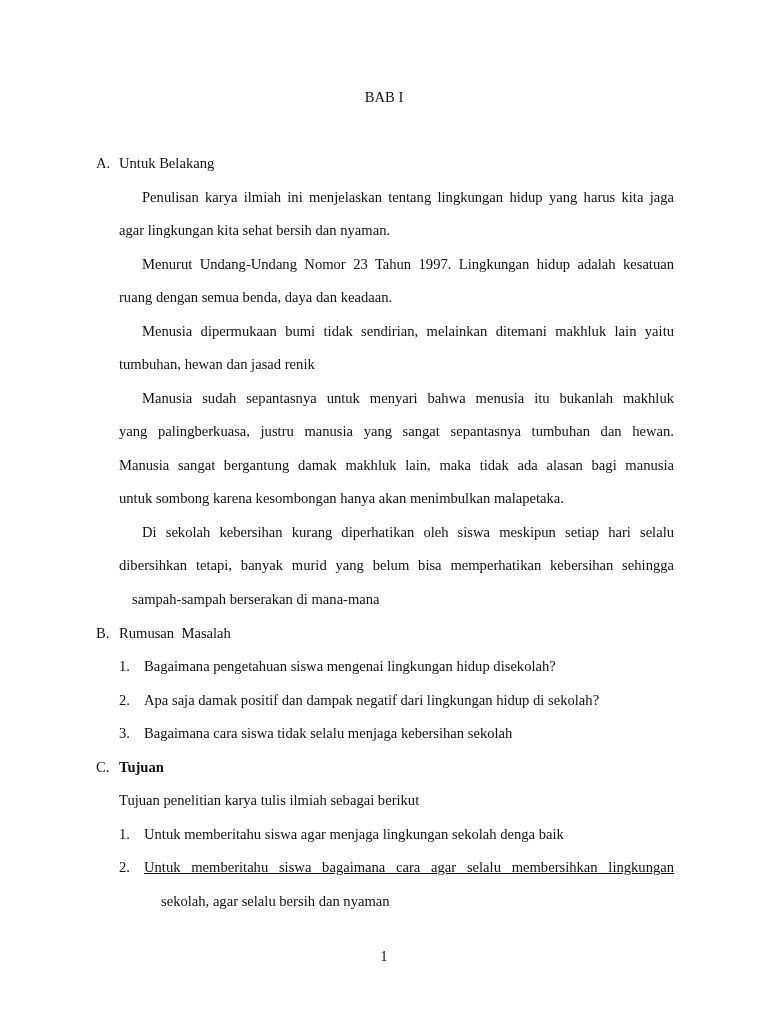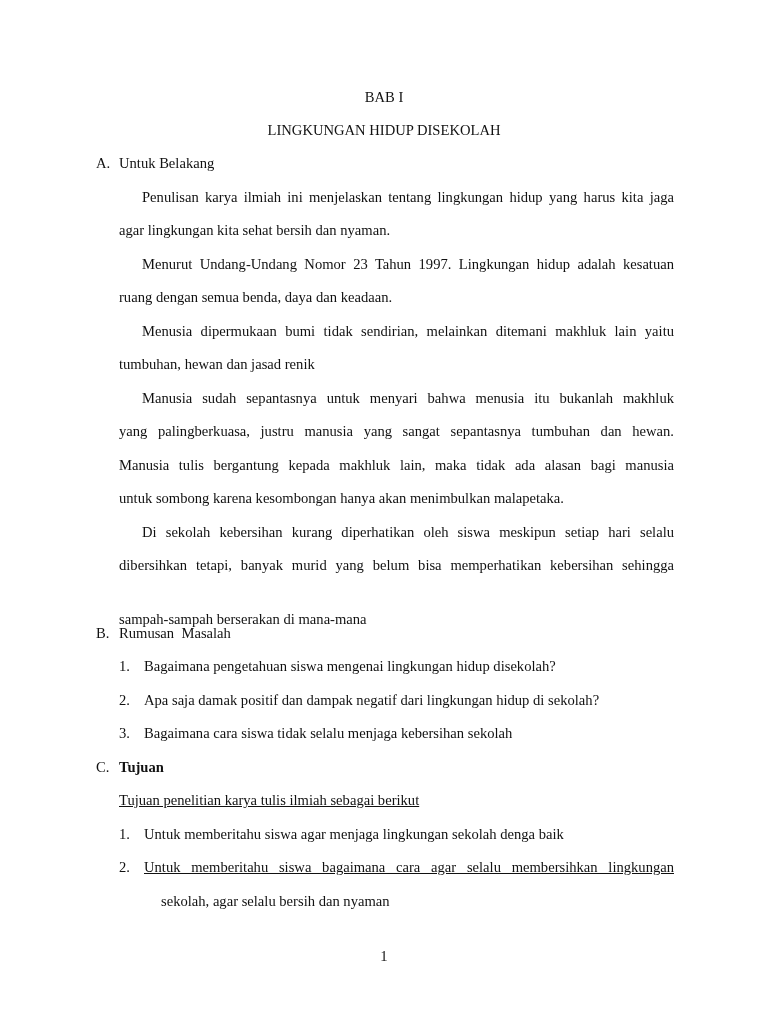--- a/index.html
+++ b/index.html
@@ -15,64 +15,63 @@
   .just { text-align: justify; text-align-last: justify; white-space: normal; }
   .letter { position: absolute; }
   .num { position: absolute; }
 </style>
 </head>
 <body>
 
 <div class="page">
 
   <div class="line center" style="top:88px;">BAB I</div>
-  <div class="line center" style="top:121px;">LINGKUNGAN HIDUP DISEKOLAH</div>
 
   <div>
     <span class="line letter" style="left:96px; top:154px;">A.</span>
     <span class="line" style="left:119px; top:154px;">Untuk Belakang</span>
 
     <div class="line just" style="left:142px; width:532px; top:188px;">Penulisan karya ilmiah ini menjelaskan tentang lingkungan hidup yang harus kita jaga</div>
     <div class="line" style="left:119px; top:221px;">agar lingkungan kita sehat bersih dan nyaman.</div>
 
     <div class="line just" style="left:142px; width:532px; top:255px;">Menurut Undang-Undang Nomor 23 Tahun 1997. Lingkungan hidup adalah kesatuan</div>
     <div class="line" style="left:119px; top:288px;">ruang dengan semua benda, daya dan keadaan.</div>
 
     <div class="line just" style="left:142px; width:532px; top:322px;">Menusia dipermukaan bumi tidak sendirian, melainkan ditemani makhluk lain yaitu</div>
     <div class="line" style="left:119px; top:355px;">tumbuhan, hewan dan jasad renik</div>
 
     <div class="line just" style="left:142px; width:532px; top:389px;">Manusia sudah sepantasnya untuk menyari bahwa menusia itu bukanlah makhluk</div>
     <div class="line just" style="left:119px; width:555px; top:422px;">yang palingberkuasa, justru manusia yang sangat sepantasnya tumbuhan dan hewan.</div>
-    <div class="line just" style="left:119px; width:555px; top:456px;">Manusia tulis bergantung kepada makhluk lain, maka tidak ada alasan bagi manusia</div>
+    <div class="line just" style="left:119px; width:555px; top:456px;">Manusia sangat bergantung damak makhluk lain, maka tidak ada alasan bagi manusia</div>
     <div class="line" style="left:119px; top:489px;text-align:right;">untuk sombong karena kesombongan hanya akan menimbulkan malapetaka.</div>
 
     <div class="line just" style="left:142px; width:532px; top:523px;">Di sekolah kebersihan kurang diperhatikan oleh siswa meskipun setiap hari selalu</div>
     <div class="line just" style="left:119px; width:555px; top:556px;">dibersihkan  tetapi, banyak murid yang belum bisa memperhatikan kebersihan sehingga</div>
-    <div class="line" style="left:119px; top:590px;margin-top:20px;">sampah-sampah berserakan di mana-mana</div>
+    <div class="line" style="left:132px; top:590px;">sampah-sampah berserakan di mana-mana</div>
   </div>
 
   <div>
     <span class="line letter" style="left:96px; top:624px;">B.</span>
     <span class="line" style="left:119px; top:624px; white-space:pre;">Rumusan  Masalah</span>
 
     <span class="line num" style="left:119px; top:657px;">1.</span>
     <span class="line" style="left:144px; top:657px;">Bagaimana pengetahuan siswa mengenai lingkungan hidup disekolah?</span>
 
     <span class="line num" style="left:119px; top:691px;">2.</span>
     <span class="line" style="left:144px; top:691px;">Apa saja damak positif dan dampak negatif dari lingkungan hidup di sekolah?</span>
 
     <span class="line num" style="left:119px; top:724px;">3.</span>
     <span class="line" style="left:144px; top:724px;">Bagaimana cara siswa tidak selalu menjaga kebersihan sekolah</span>
   </div>
 
   <div>
     <span class="line letter" style="left:96px; top:758px;">C.</span>
     <span class="line" style="left:119px; top:758px;font-weight:bold;">Tujuan</span>
 
-    <div class="line" style="left:119px; top:791px;text-decoration:underline;">Tujuan penelitian karya tulis ilmiah sebagai berikut</div>
+    <div class="line" style="left:119px; top:791px;">Tujuan penelitian karya tulis ilmiah sebagai berikut</div>
 
     <span class="line num" style="left:119px; top:825px;">1.</span>
     <span class="line" style="left:144px; top:825px;">Untuk memberitahu siswa agar menjaga lingkungan sekolah denga baik</span>
 
     <span class="line num" style="left:119px; top:858px;">2.</span>
     <div class="line just" style="left:144px; width:530px; top:858px;text-decoration:underline;">Untuk memberitahu siswa bagaimana cara agar selalu membersihkan lingkungan</div>
     <div class="line" style="left:144px; top:892px;margin-left:17px;">sekolah, agar selalu bersih dan nyaman</div>
   </div>
 
   <div class="line center" style="top:947px;">1</div>

